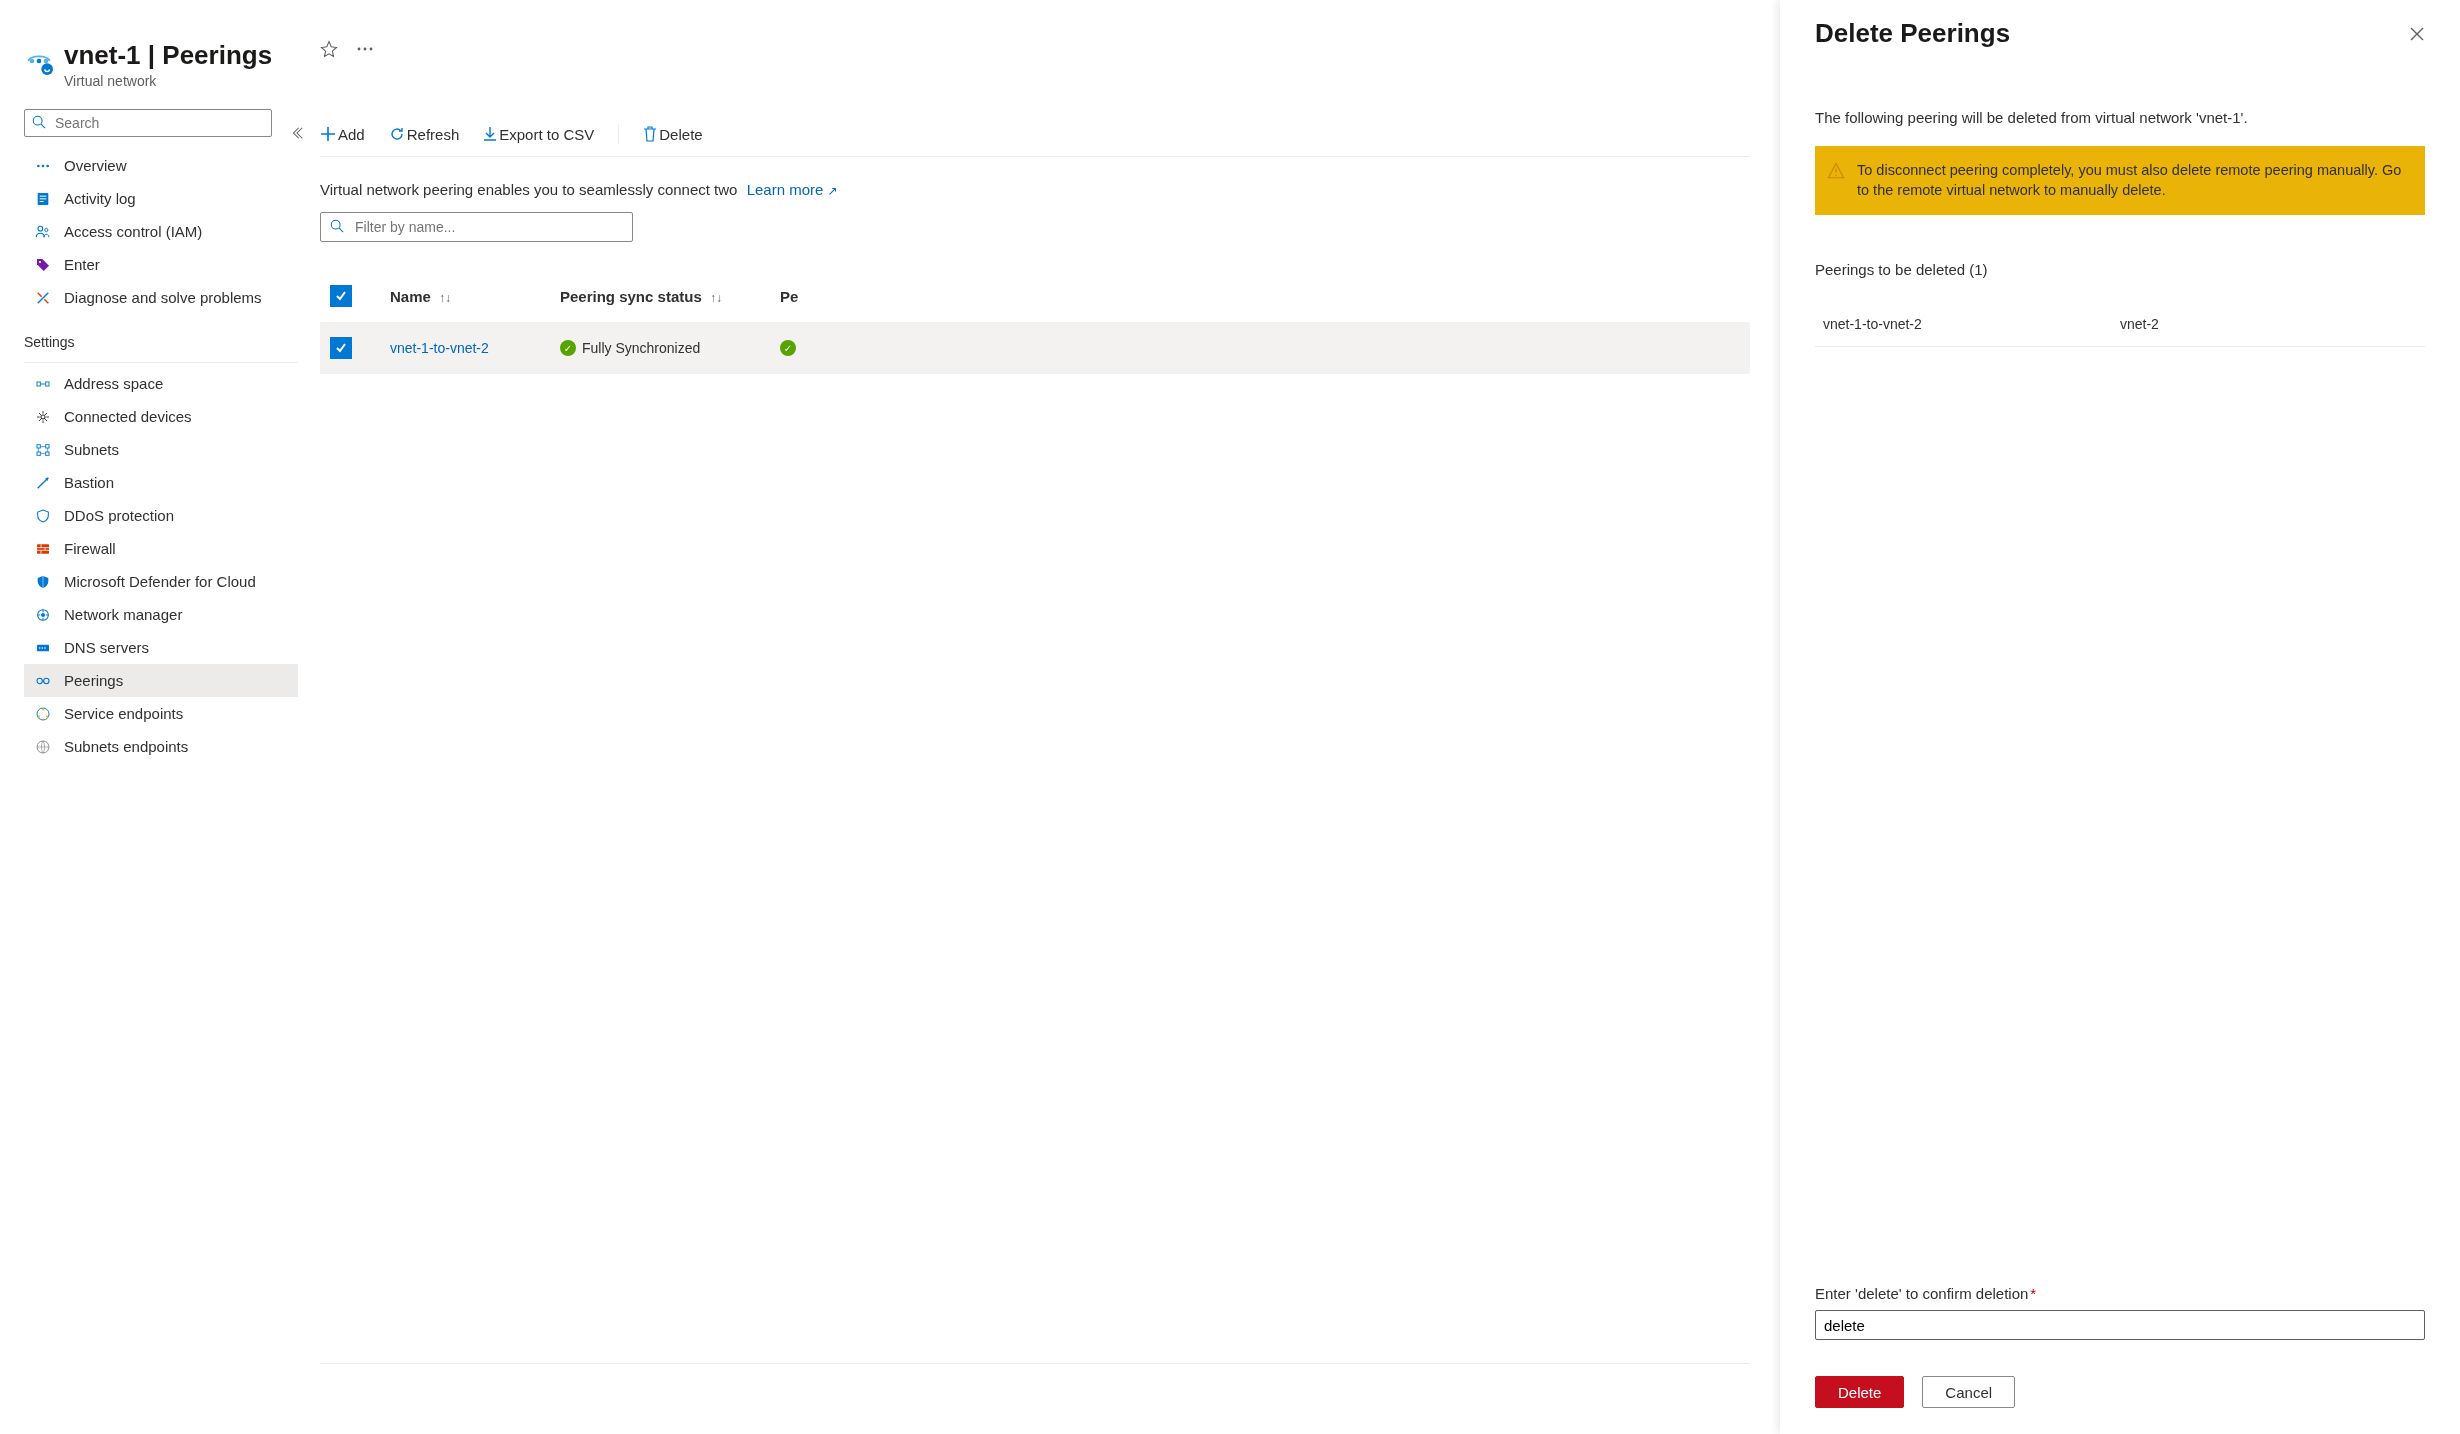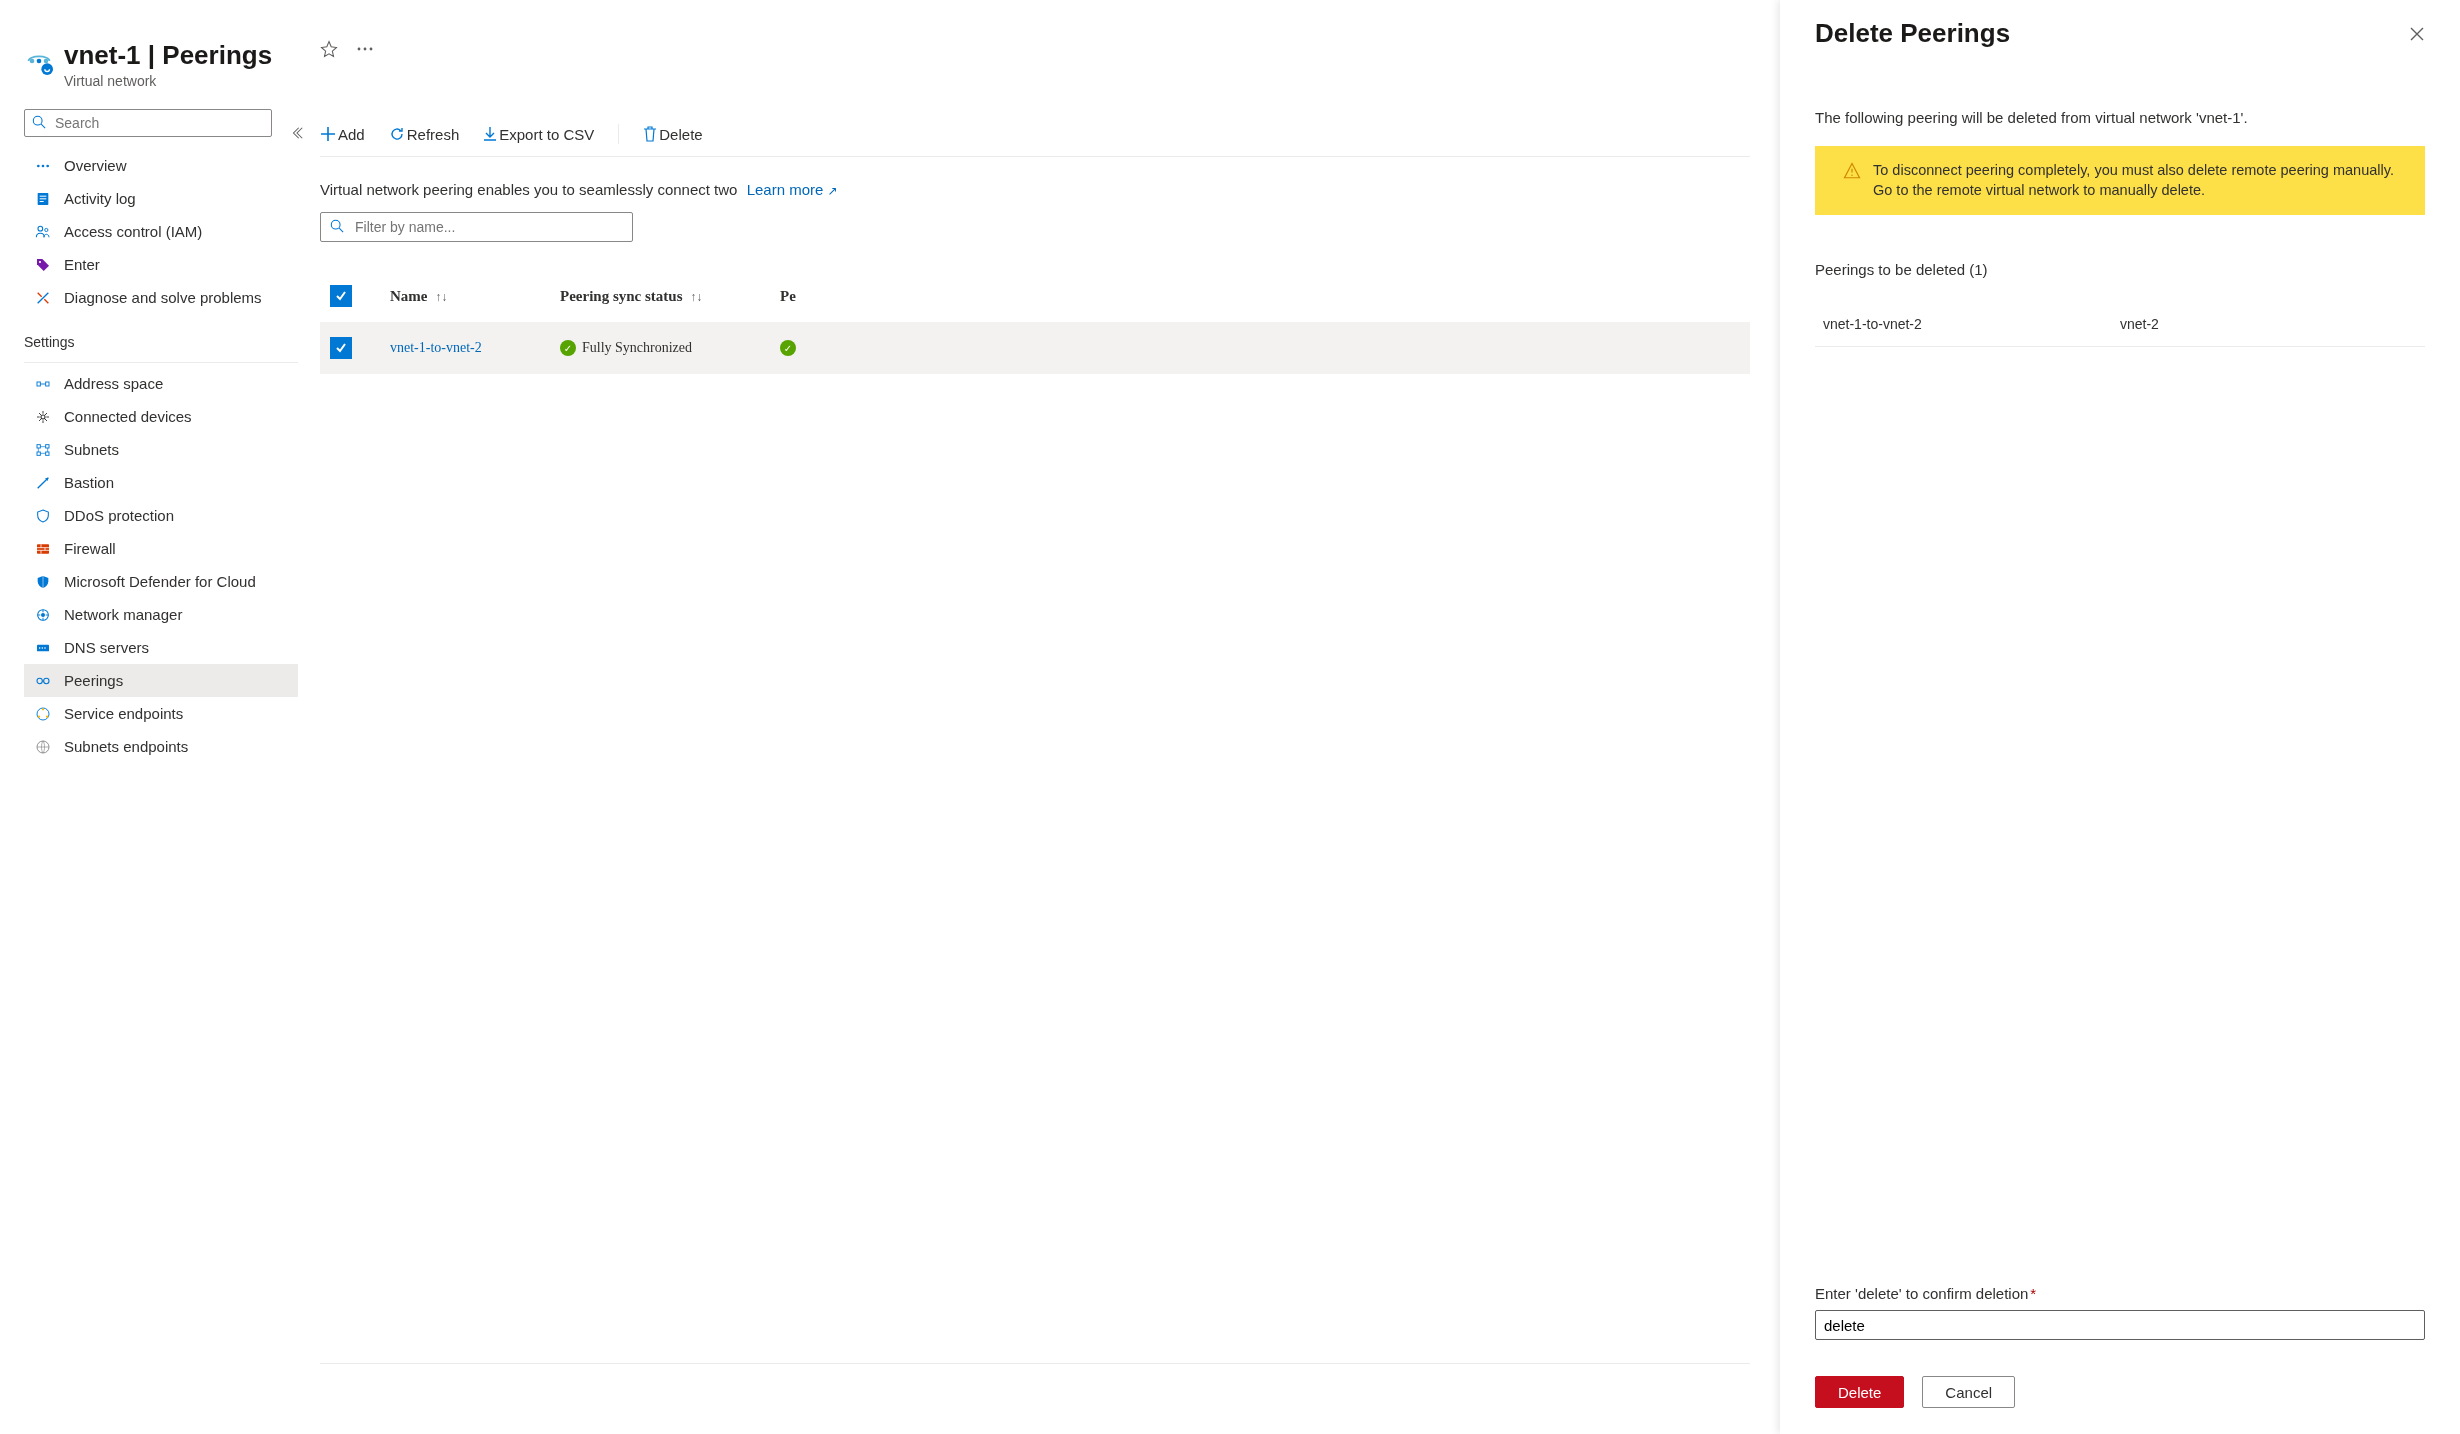--- a/index.html
+++ b/index.html
@@ -41,42 +41,42 @@
   .divider { width:1px; height:20px; background:#edebe9; }
   .desc-row { margin-top: 24px; font-size:15px; color:#323130; }
   .desc-row a { color:#0067b8; text-decoration:none; margin-left:5px; }
   .desc-row a .ext { font-size:12px; }
   .filter-wrap { margin-top:14px; position:relative; }
   .filter-wrap input { width: 313px; height: 30px; border:1px solid #8a8886; border-radius:2px;
     padding: 0 6px 0 34px; font-size:14px; }
   .filter-wrap .mag { position:absolute; left:10px; top:7px; color:#0078d4; }
 
   .peering-table { margin-top:28px; border:0; }
-  .pt-header, .pt-row { display:grid; grid-template-columns: 60px 170px 220px 60px; align-items:center; height:52px; padding-left:10px;font-family:Liberation Serif, serif; }
+  .pt-header, .pt-row { display:grid; grid-template-columns: 60px 170px 220px 60px; align-items:center; height:52px; padding-left:10px; }
   .pt-header { font-weight:600; font-size:15px; }
   .pt-header .sort { color:#605e5c; font-size:12px; margin-left:4px; }
   .pt-row { background:#f3f2f1; }
   .checkbox { width:22px; height:22px; background:#0078d4; display:flex;align-items:center;justify-content:center; color:#fff; }
   .pt-link { color:#0067b8; cursor:pointer; }
   .status-cell { display:flex; align-items:center; gap:6px; }
   .success-circle { width:16px;height:16px;border-radius:50%;background:#57a300;display:flex;align-items:center;justify-content:center;color:#fff;font-size:10px;}
 
   .bottom-hr { border:0; border-top:1px solid #edebe9; margin-top:auto; margin-bottom:70px;}
 
   
   .panel {
     width: 680px; flex-shrink:0; border-left:0; padding: 18px 35px 26px 35px;
     background:#fff; box-shadow: -2px 0 8px rgba(0,0,0,.1); display:flex; flex-direction:column;
     height:100%;
   }
   .panel-head { display:flex; align-items:center; }
   .panel-head h2 { font-size:26px; font-weight:600; color:#1b1a19; flex:1; }
   .panel-head .close { cursor:pointer; color:#605e5c; }
   .panel-sub { font-size:15px; margin-top: 60px; }
-  .warn-box { display:flex; gap:12px; padding:14px 28px; background:#fde047; margin-top:20px; font-size:14.5px; line-height:1.4; }
+  .warn-box { display:flex; gap:12px; padding:14px 12px; background:#eab308; margin-top:20px; font-size:14.5px; line-height:1.4; }
   .warn-box .warn-ico { color:#d08700; margin-top:2px; }
   .count-label { margin-top: 46px; font-size:15px; }
   .del-table { margin-top: 24px; }
   .del-table .dt-head, .del-table .dt-row {
     display:grid; grid-template-columns: 1fr 1fr; padding:14px 8px;
   }
   .del-table .dt-head { font-weight:600; border-bottom:1px solid #edebe9; border-top:1px solid #edebe9;}
   .del-table .dt-row { border-bottom:1px solid #edebe9; }
 
   .panel-footer { margin-top:auto; }

